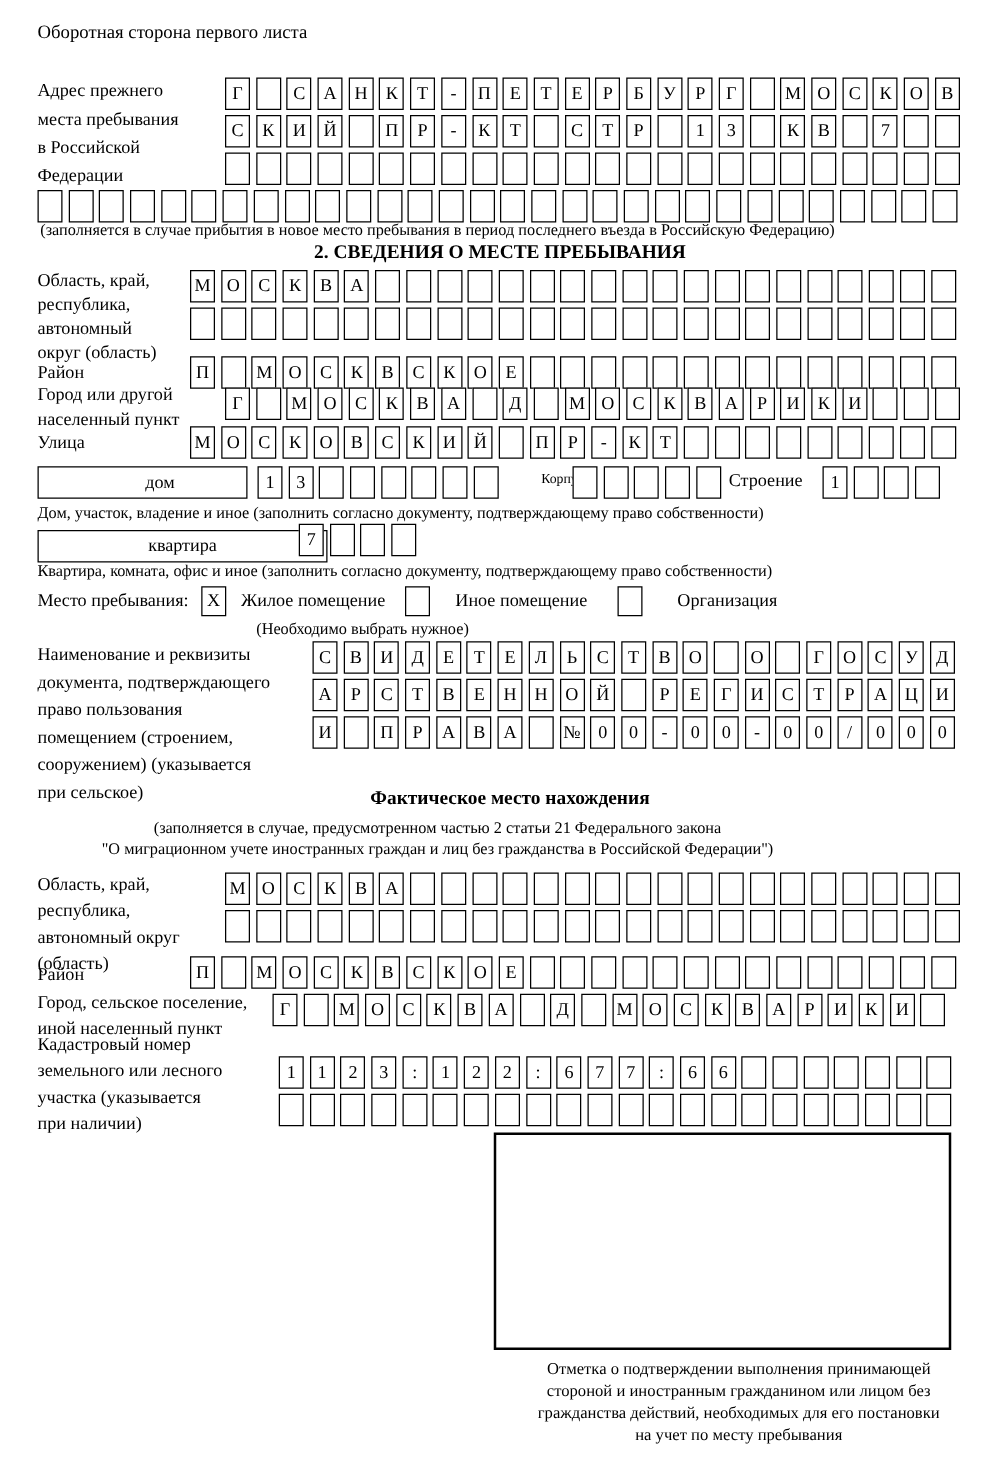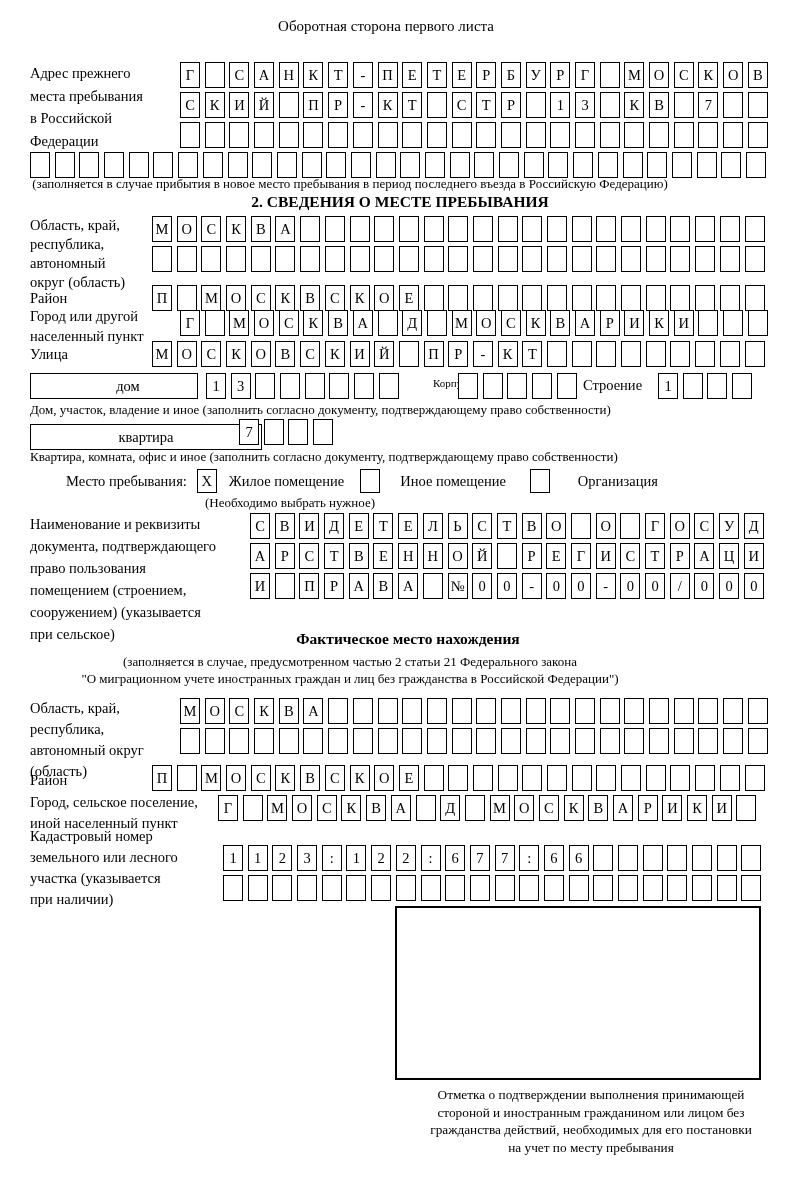--- a/index.html
+++ b/index.html
@@ -29,21 +29,21 @@
     display:flex;align-items:center;justify-content:center;font-size:14.5px;background:#fff;
   }
   .mestorow{position:absolute;display:flex;align-items:center;font-size:14.5px;}
   .bigbox{position:absolute;box-sizing:border-box;border:2px solid #000;background:#fff;}
 </style>
 </head>
 <body>
 
 <div class="page">
 
-  <div class="abs" style="left:30px;top:18px;width:712px;text-align:center;font-size:15px;">Оборотная сторона первого листа</div>
+  <div class="abs" style="left:30px;top:18px;width:712px;text-align:left;font-size:15px;">Оборотная сторона первого листа</div>
 
   <div class="lbl" style="left:30px;top:62px;line-height:22.5px;">Адрес прежнего
 места пребывания
 в Российской
 Федерации</div>
   <div class="frow" style="left:180px;top:62px;">
       <div class="cell">Г</div>
       <div class="cell"></div>
       <div class="cell">С</div>
       <div class="cell">А</div>
@@ -332,21 +332,21 @@
 
   <div class="wbox" style="left:30px;top:424px;width:232px;text-align:center;">квартира</div>
   <div class="frow" style="left:239px;top:419px;">
       <div class="cell">7</div>
       <div class="cell"></div>
       <div class="cell"></div>
       <div class="cell"></div>
     </div>
   <div class="cap" style="left:30px;top:449px;">Квартира, комната, офис и иное (заполнить согласно документу, подтверждающему право собственности)</div>
 
-  <div class="mestorow" style="left:30px;top:468px;height:26px;margin-left:36px;">
+  <div class="mestorow" style="left:30px;top:468px;height:26px;">
     <span style="margin-right:10px;">Место пребывания:</span>
     <span class="chk" style="margin-right:12px;">X</span>
     <span style="margin-right:16px;">Жилое помещение</span>
     <span class="chk" style="margin-right:20px;"></span>
     <span style="margin-right:24px;">Иное помещение</span>
     <span class="chk" style="margin-right:28px;"></span>
     <span>Организация</span>
   </div>
   <div class="cap" style="left:205px;top:495px;">(Необходимо выбрать нужное)</div>
 

